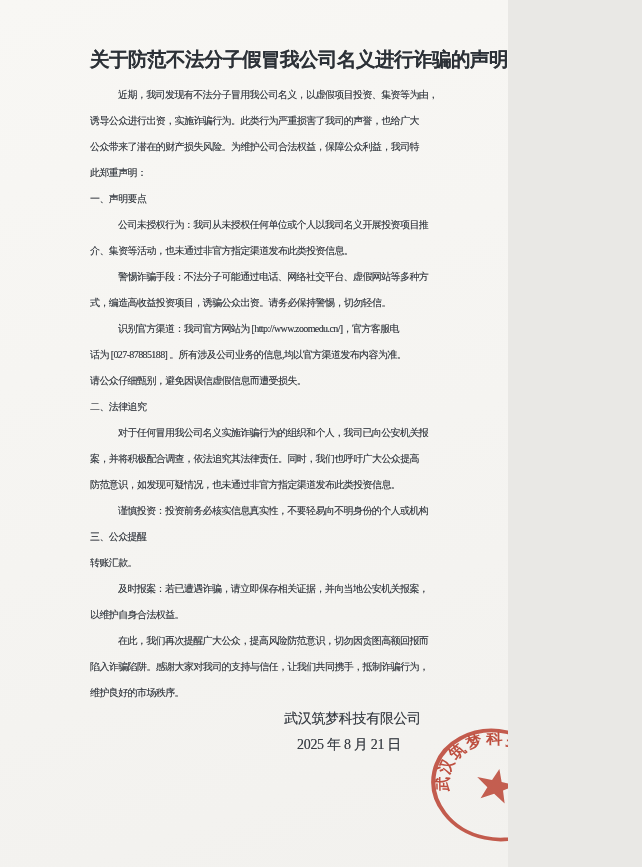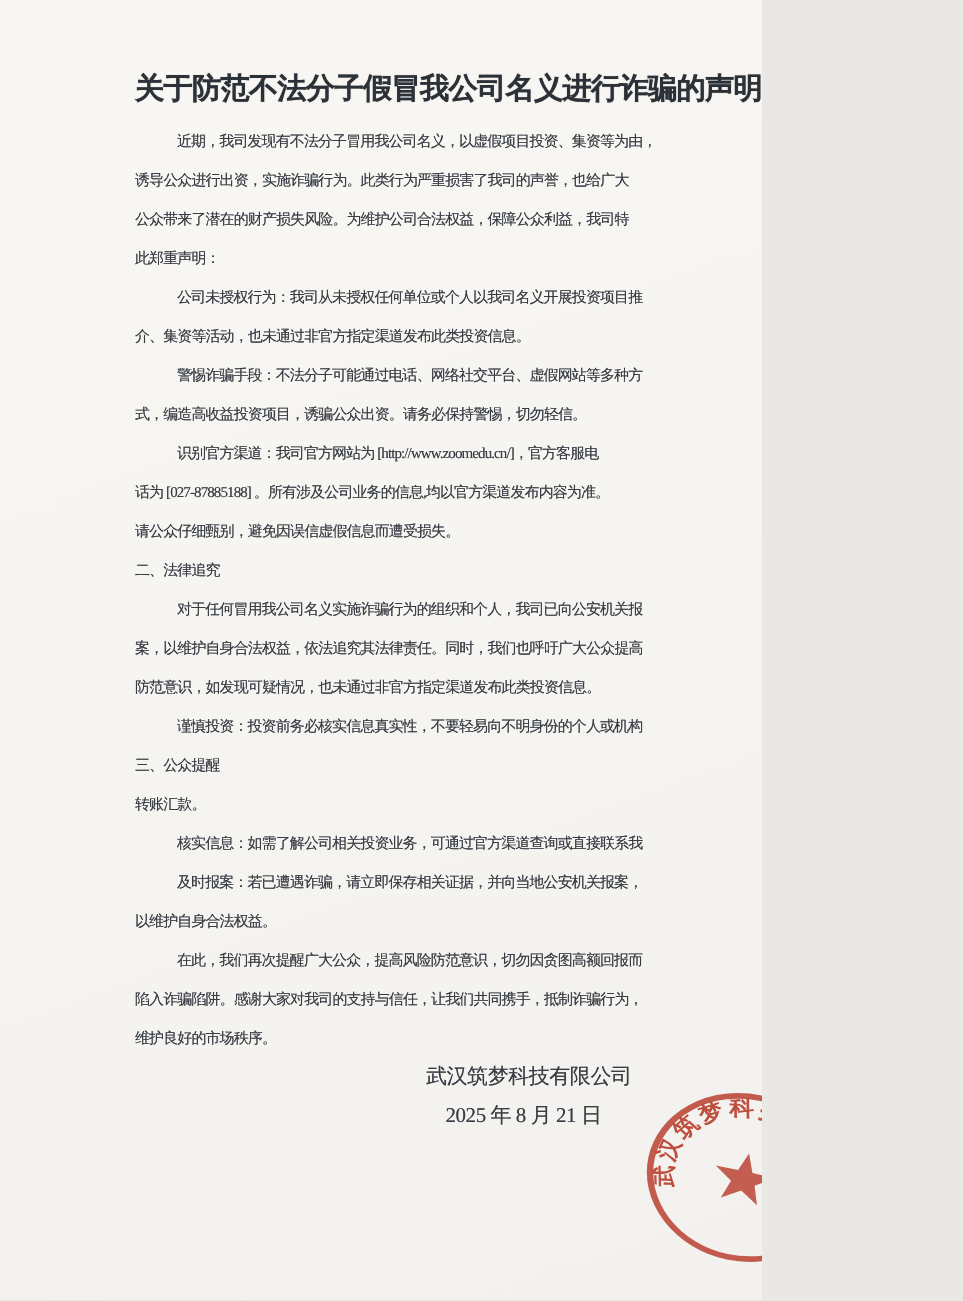--- a/index.html
+++ b/index.html
@@ -77,35 +77,35 @@
 <div class="page">
 
   <h1 class="title">关于防范不法分子假冒我公司名义进行诈骗的声明</h1>
 
   <div class="doc-body">
 
   <div class="line first">近期，我司发现有不法分子冒用我公司名义，以虚假项目投资、集资等为由，</div>
       <div class="line cont">诱导公众进行出资，实施诈骗行为。此类行为严重损害了我司的声誉，也给广大</div>
       <div class="line cont">公众带来了潜在的财产损失风险。为维护公司合法权益，保障公众利益，我司特</div>
       <div class="line cont">此郑重声明：</div>
+      <div class="line heading">一、声明要点</div>
       <div class="line first">公司未授权行为：我司从未授权任何单位或个人以我司名义开展投资项目推</div>
       <div class="line cont">介、集资等活动，也未通过非官方指定渠道发布此类投资信息。</div>
       <div class="line first">警惕诈骗手段：不法分子可能通过电话、网络社交平台、虚假网站等多种方</div>
       <div class="line cont">式，编造高收益投资项目，诱骗公众出资。请务必保持警惕，切勿轻信。</div>
       <div class="line first">识别官方渠道：我司官方网站为 [http://www.zoomedu.cn/]，官方客服电</div>
       <div class="line cont">话为 [027-87885188] 。所有涉及公司业务的信息,均以官方渠道发布内容为准。</div>
       <div class="line cont">请公众仔细甄别，避免因误信虚假信息而遭受损失。</div>
       <div class="line heading">二、法律追究</div>
       <div class="line first">对于任何冒用我公司名义实施诈骗行为的组织和个人，我司已向公安机关报</div>
-      <div class="line cont">案，以维护自身合法权益，依法追究其法律责任。同时，我们也呼吁广大公众提高</div>
+      <div class="line cont">案，并将积极配合调查，依法追究其法律责任。同时，我们也呼吁广大公众提高</div>
       <div class="line cont">防范意识，如发现可疑情况，也未通过非官方指定渠道发布此类投资信息。</div>
       <div class="line first">谨慎投资：投资前务必核实信息真实性，不要轻易向不明身份的个人或机构</div>
       <div class="line heading">三、公众提醒</div>
       <div class="line cont">转账汇款。</div>
-      <div class="line first">核实信息：如需了解公司相关投资业务，可通过官方渠道查询或直接联系我</div>
       <div class="line first">及时报案：若已遭遇诈骗，请立即保存相关证据，并向当地公安机关报案，</div>
       <div class="line cont">以维护自身合法权益。</div>
       <div class="line first">在此，我们再次提醒广大公众，提高风险防范意识，切勿因贪图高额回报而</div>
       <div class="line cont">陷入诈骗陷阱。感谢大家对我司的支持与信任，让我们共同携手，抵制诈骗行为，</div>
       <div class="line cont">维护良好的市场秩序。</div>
     </div>
 
   <p class="sig-company">武汉筑梦科技有限公司</p>
 
   <p class="sig-date">2025 年 8 月 21 日</p>

